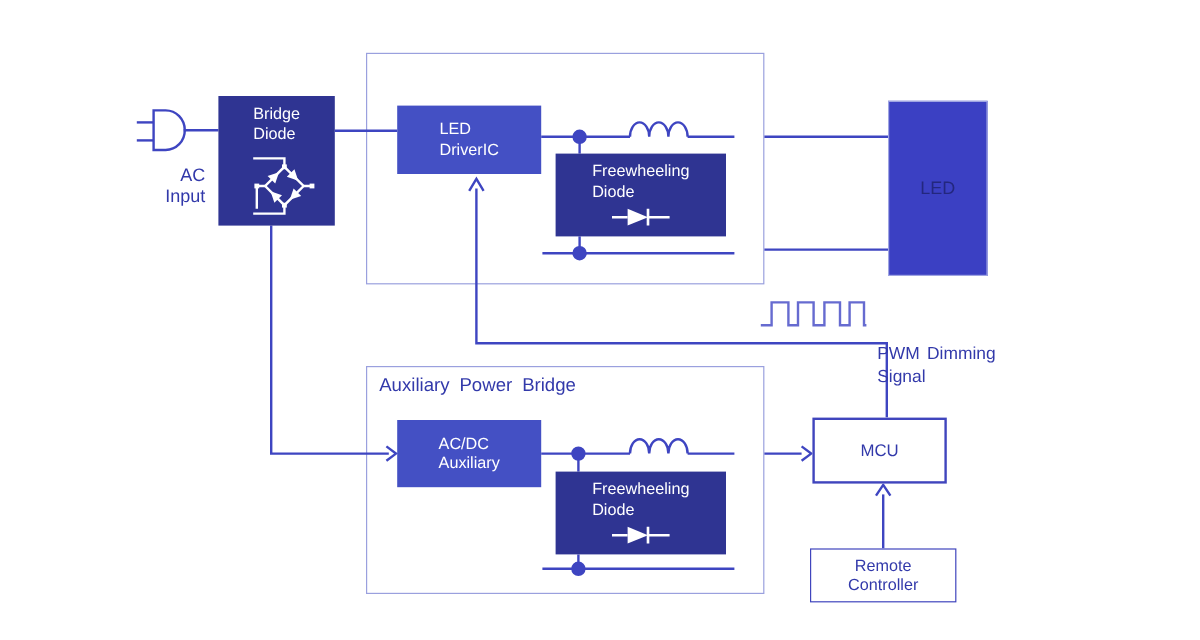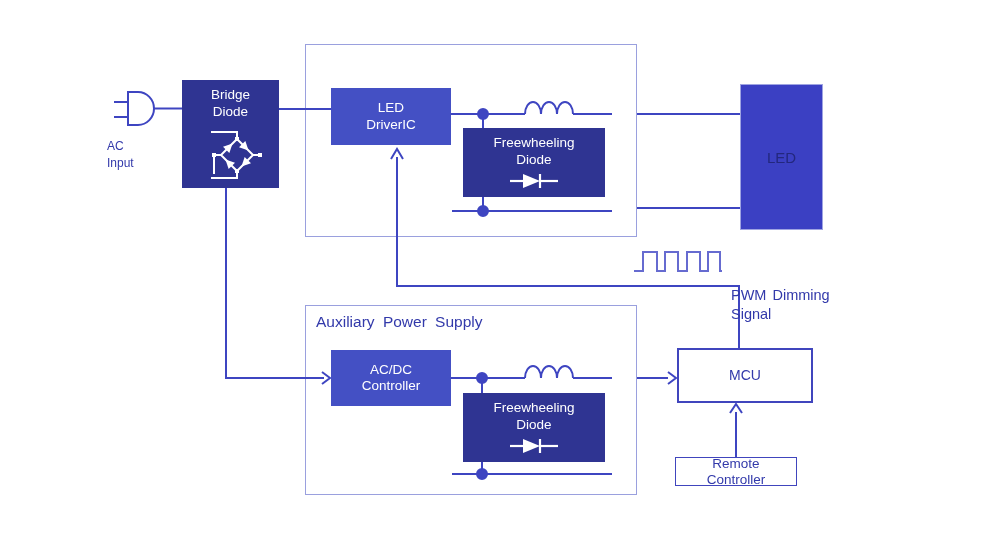--- a/index.html
+++ b/index.html
@@ -8,36 +8,36 @@
     font-family:"Liberation Sans",sans-serif;overflow:hidden;
   }
   .outline-box{
     position:absolute;border:1px solid #9aa0de;background:transparent;box-sizing:border-box;
   }
   .box-title{
     position:absolute;color:#3239aa;font-size:15.5px;word-spacing:4px;white-space:nowrap;
   }
   .block{
     position:absolute;box-sizing:border-box;display:flex;flex-direction:column;
-    align-items:center;justify-content:center;color:#ffffff;text-align:center;
+    align-items:center;justify-content:center;color:#ffffff;text-align:left;
   }
   .block .lbl{font-size:13.5px;line-height:16.5px;white-space:pre-line;word-spacing:1px;}
   .dark{background:#2f3492;}
   .mid{background:#4450c4;}
   .led-block{
     position:absolute;background:#3b40c3;border:1px solid #9fa4e2;box-sizing:border-box;
     display:flex;align-items:center;justify-content:center;color:#23277e;font-size:15px;
   }
   .io-box{
     position:absolute;background:#ffffff;border:2px solid #4045bd;box-sizing:border-box;
     display:flex;align-items:center;justify-content:center;color:#3239aa;text-align:center;
   }
   .io-box .lbl{font-size:14px;line-height:17px;white-space:pre-line;}
   .free-text{
-    position:absolute;color:#3239aa;text-align:left;font-size:12px;line-height:17px;
+    position:absolute;color:#3239aa;text-align:right;font-size:15px;line-height:17px;
     white-space:pre-line;
   }
   .pwm-text{
     position:absolute;color:#3239aa;font-size:14.5px;line-height:19px;white-space:pre-line;
     text-align:left;word-spacing:2px;
   }
   svg{display:block;}
   .wire-layer{position:absolute;left:0;top:0;}
   .bridge-sym{position:absolute;left:24px;top:46px;}
   .diode-glyph{margin-top:4px;}
@@ -143,42 +143,42 @@
     </svg>
   </div>
 
   <div class="led-block" style="left:740px;top:84px;width:83px;height:146px;">
     <span>LED</span>
   </div>
 
   <div class="pwm-text" style="left:731px;top:249px;width:120px;margin-top:37px;">PWM Dimming
 Signal</div>
 
-  <div class="box-title" style="left:316px;top:313px;">Auxiliary Power Supply</div>
+  <div class="box-title" style="left:316px;top:313px;">Auxiliary Power Bridge</div>
 
   <div class="block mid" style="left:331px;top:350px;width:120px;height:56px;">
     <div class="lbl">AC/DC
-Controller</div>
+Auxiliary</div>
   </div>
 
   <div class="block dark" style="left:463px;top:393px;width:142px;height:69px;">
     <div class="lbl">Freewheeling
 Diode</div>
     <svg class="diode-glyph" width="52" height="18" viewBox="0 0 52 18">
       <g stroke="#ffffff" stroke-width="2.2" fill="none">
         <path d="M2,9 H15"></path>
           <path d="M32,2 V16"></path>
           <path d="M32,9 H50"></path>
       </g>
       <polygon points="15,2 15,16 32,9" fill="#ffffff"></polygon>
     </svg>
   </div>
 
-  <div class="io-box" style="left:677px;top:348px;width:136px;height:55px;">
+  <div class="io-box" style="left:677px;top:348px;width:112px;height:55px;">
     <div class="lbl">MCU</div>
   </div>
 
-  <div class="io-box" style="left:675px;top:457px;width:122px;height:29px;border-width:1.5px;">
+  <div class="io-box" style="left:675px;top:457px;width:122px;height:45px;border-width:1.5px;">
     <div class="lbl" style="font-size:13.5px;line-height:16px;">Remote
 Controller</div>
   </div>
 
 </div>
 
 </body></html>

